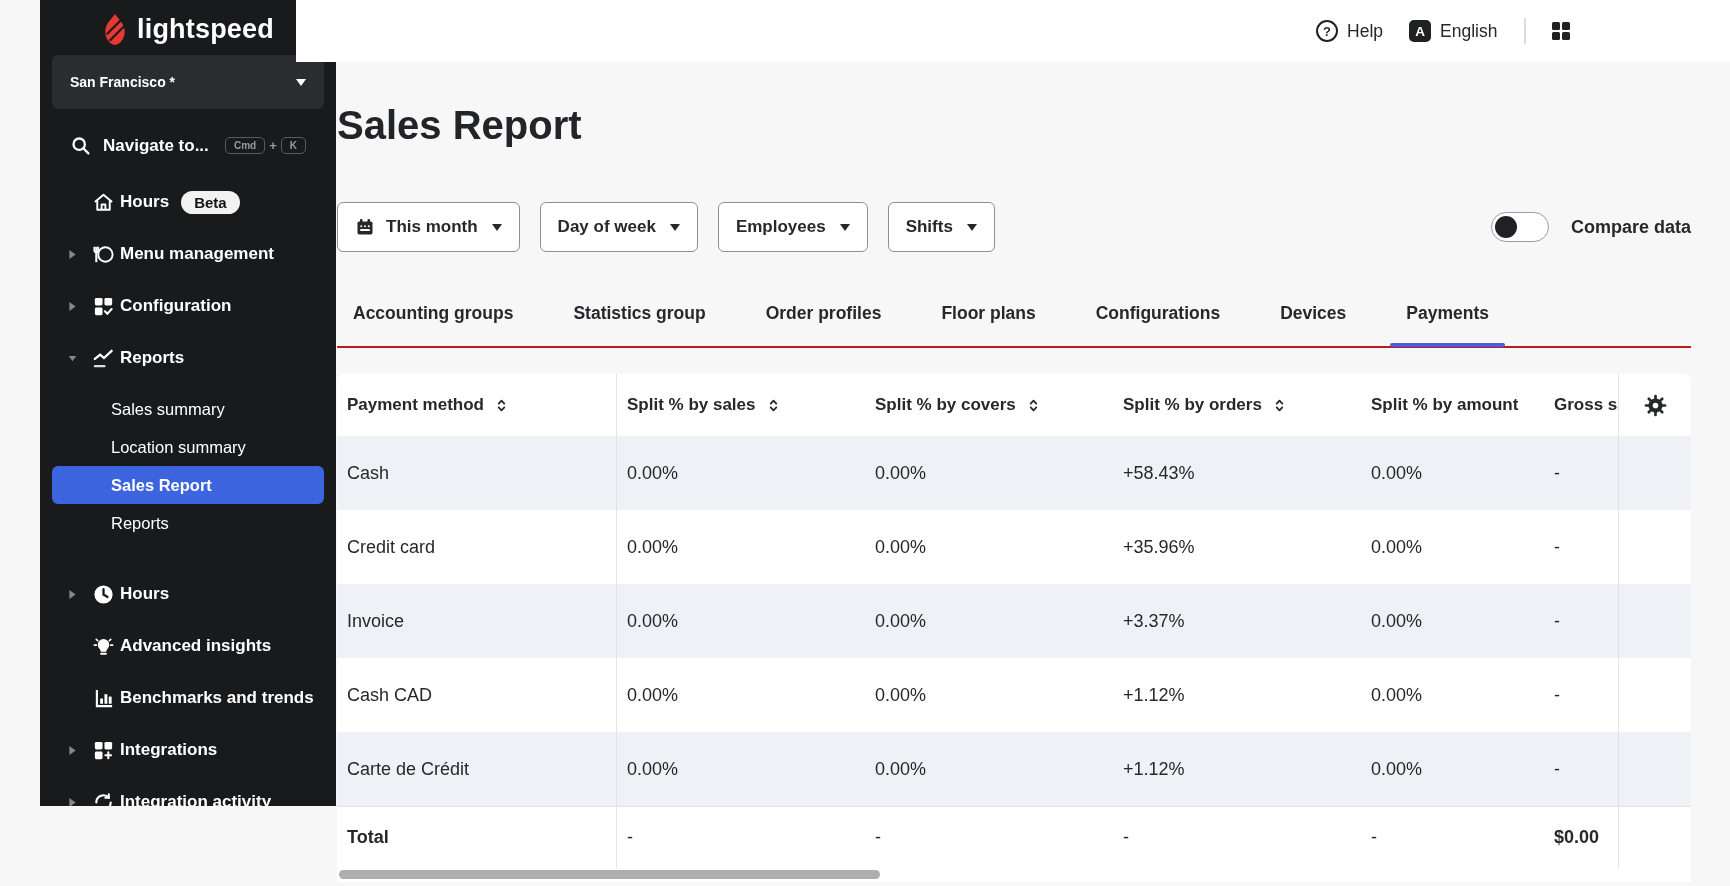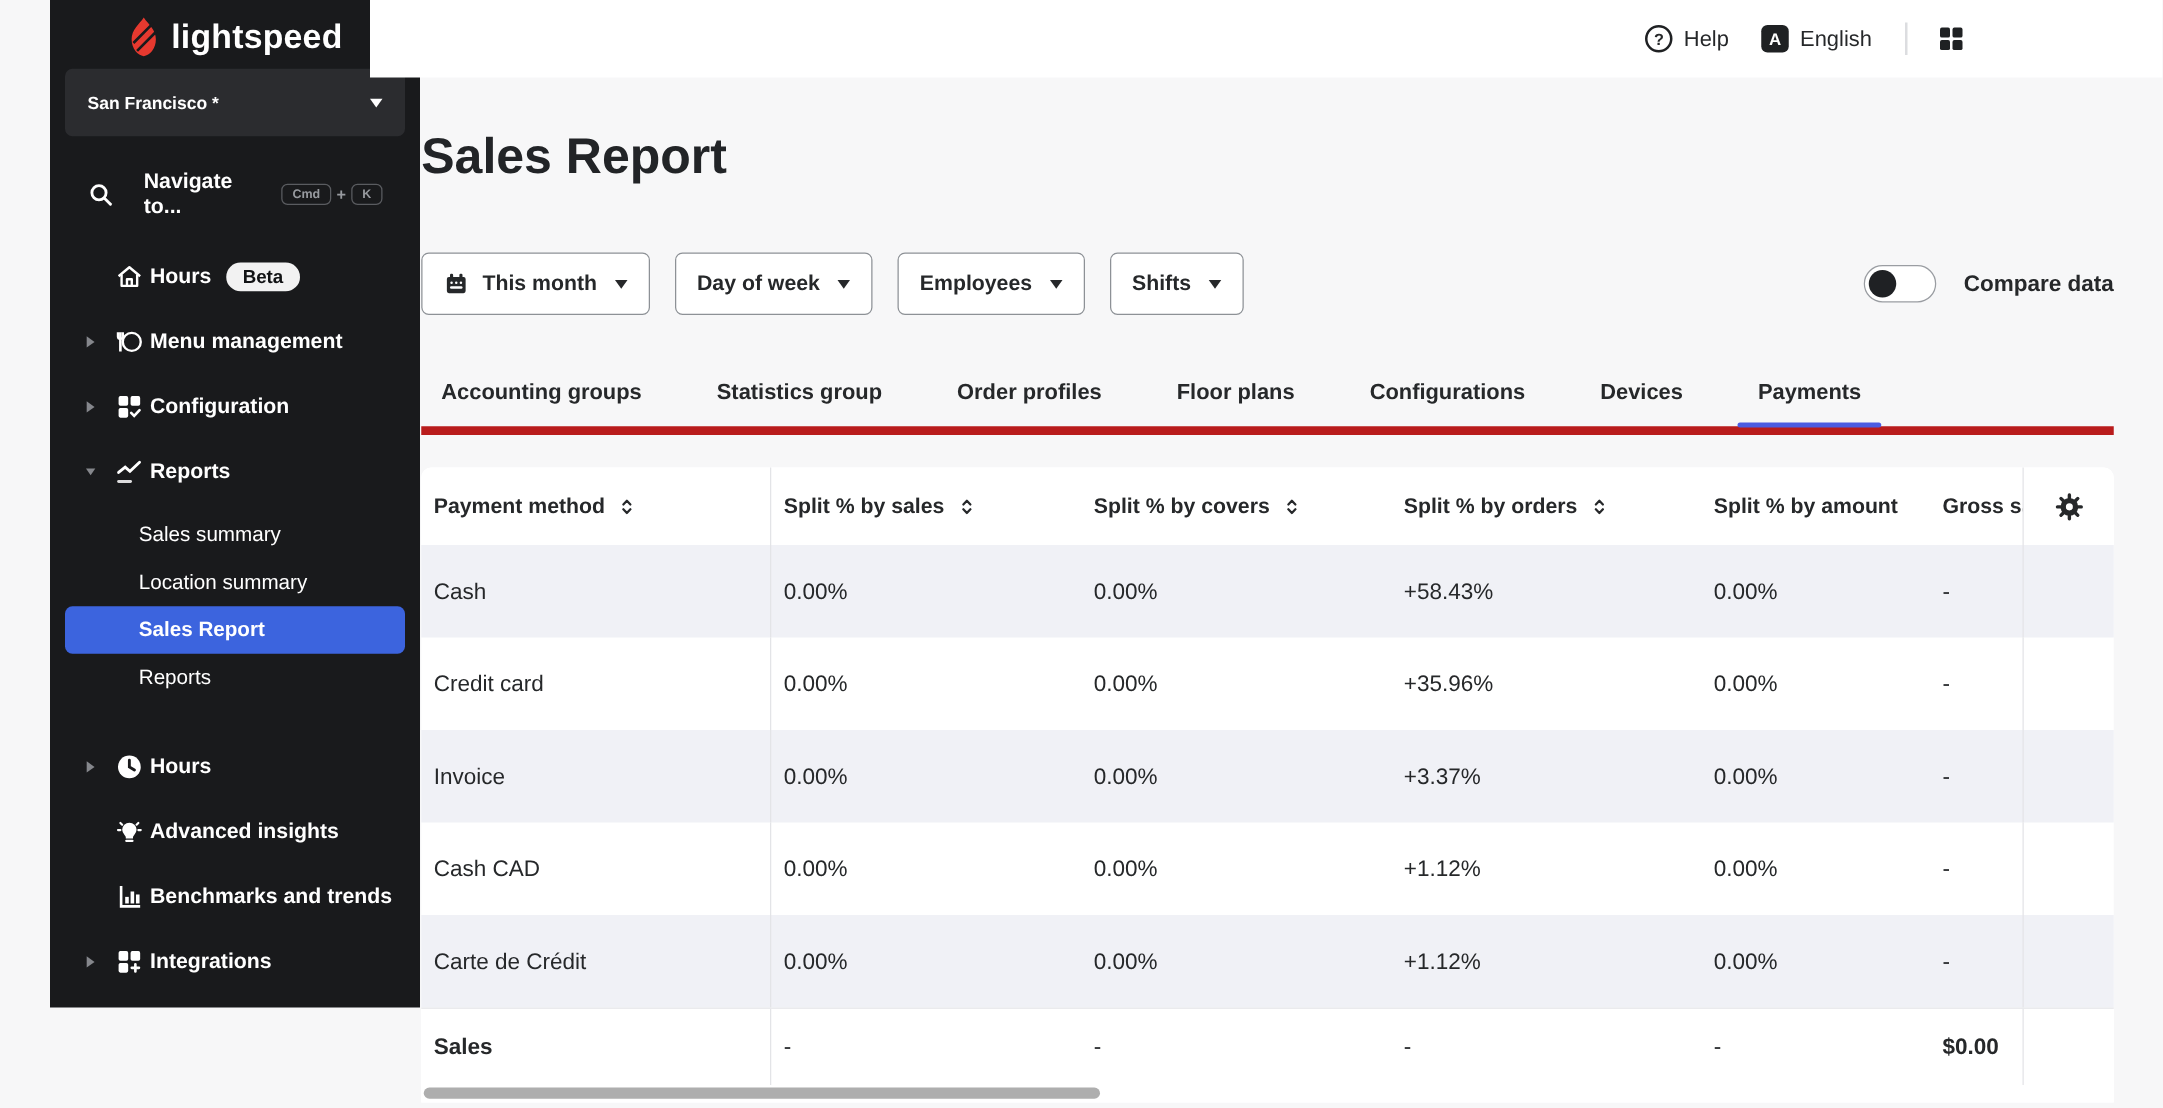--- a/index.html
+++ b/index.html
@@ -8,21 +8,21 @@
 
   
   .sidebar { position:absolute; left:0; top:0; width:296px; height:806px; background:#191a1c; color:#fff; overflow:hidden;margin-left:40px; }
   .logo { display:flex; align-items:center; justify-content:center; gap:9px; padding-top:12px; height:46px; }
   .logo svg { width:26px; height:33px; }
   .logo-text { font-size:27px; font-weight:700; color:#fff; letter-spacing:.2px; }
   .location { margin:9px 12px 0; width:272px; height:54px; background:#2b2c2f; border:none; border-radius:6px;
     display:flex; align-items:center; padding:0 18px; color:#fff; font-size:14px; font-weight:700; font-family:inherit; cursor:pointer; }
   .caret-tri { width:0; height:0; border-left:5.5px solid transparent; border-right:5.5px solid transparent; border-top:7px solid #26282a; display:inline-block; }
   .location .caret-tri { margin-left:auto; border-top-color:#fff; }
-  .navsearch { display:flex; align-items:center; margin:26px 30px 0 30px; gap:24px; font-size:17px; font-weight:700; cursor:pointer; }
+  .navsearch { display:flex; align-items:center; margin:26px 30px 0 30px; gap:12px; font-size:17px; font-weight:700; cursor:pointer; }
   .navsearch svg { width:21px; height:21px; flex:none; }
   .kbd-group { margin-left:auto; display:flex; align-items:center; gap:4px; }
   .kbd { border:1.5px solid #5a5c60; color:#979a9f; border-radius:5px; padding:2px 8px; font-size:10px; font-weight:600; font-family:inherit; }
   .kbd-plus { color:#979a9f; font-size:13px; }
   #nav { margin-top:26px; }
   .nav-item { display:flex; align-items:center; height:40px; margin-bottom:12px; padding-left:28px; cursor:pointer; }
   .nav-caret { width:22px; display:flex; align-items:center; }
   .nav-caret svg { width:9px; height:11px; }
   .nav-icon { width:26px; height:26px; display:flex; align-items:center; justify-content:center; }
   .nav-icon svg { width:23px; height:23px; }
@@ -49,21 +49,21 @@
   .filters-row { margin-top:54px; height:50px; display:flex; align-items:center; gap:20px; position:relative; }
   .filter-btn { height:50px; background:#fff; border:1px solid #8d9196; border-radius:6px; display:flex; align-items:center; gap:11px;
     padding:0 17px; font-size:17px; font-weight:700; color:#26282a; font-family:inherit; cursor:pointer; }
   .filter-btn svg { width:20px; height:20px; }
   .filter-btn .caret-tri { margin-left:3px; }
   .compare { position:absolute; right:0; display:flex; align-items:center; gap:22px; }
   .toggle { width:58px; height:30px; border:1.5px solid #9a9da2; border-radius:16px; background:#fff; position:relative; cursor:pointer; }
   .knob { position:absolute; left:3px; top:2.5px; width:22px; height:22px; border-radius:50%; background:#1f2124; }
   .compare-label { font-size:18px; font-weight:700; }
 
-  .tabs { margin-top:40px; height:56px; display:flex; align-items:flex-start; border-bottom:7px solid #b91c1c; }
+  .tabs { margin-top:40px; height:56px; display:flex; align-items:flex-start; border-bottom:2px solid #b91c1c; }
   .tab { position:relative; height:100%; padding:11px 16px 0; margin-right:28px; font-size:17.5px; font-weight:700; white-space:nowrap; cursor:pointer; }
   .tab.active::after { content:""; position:absolute; left:0; right:0; bottom:-1px; height:4px; background:#4c5ce2; border-radius:2px; }
 
   
   .table { margin-top:26px; background:#fff; border-radius:8px 8px 0 0; }
   .thead, .tr { display:grid; grid-template-columns:280px 248px 248px 248px 183px 74px 73px; }
   .thead { height:62px; border-radius:8px 8px 0 0; background:#fff; }
   .th, .td { height:100%; display:flex; align-items:center; padding-left:10px; white-space:nowrap; overflow:hidden; }
   .th { gap:10px; font-size:17px; font-weight:700; cursor:pointer; }
   .th svg.sort { width:15px; height:15px; flex:none; }
@@ -413,21 +413,21 @@
           <div class="tr stripe">
             <div class="td method c1">Carte de Crédit</div>
             <div class="td sales">0.00%</div>
             <div class="td covers">0.00%</div>
             <div class="td orders">+1.12%</div>
             <div class="td amount">0.00%</div>
             <div class="td gross">-</div>
             <div class="td gearcol"></div>
           </div>
           <div class="tr total">
-            <div class="td method c1">Sales</div>
+            <div class="td method c1">Total</div>
             <div class="td sales">-</div>
             <div class="td covers">-</div>
             <div class="td orders">-</div>
             <div class="td amount">-</div>
             <div class="td gross">$0.00</div>
             <div class="td gearcol"></div>
           </div>
         </div>
       <div class="hscroll">
         <div class="thumb"></div>

